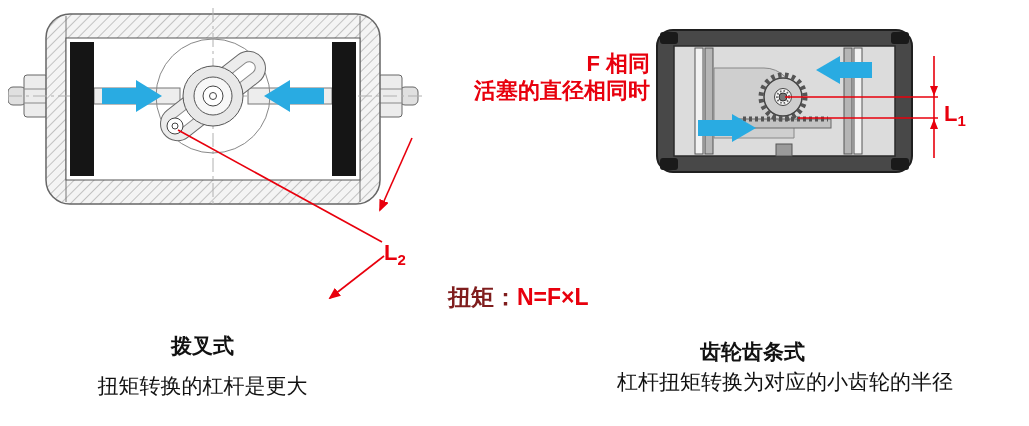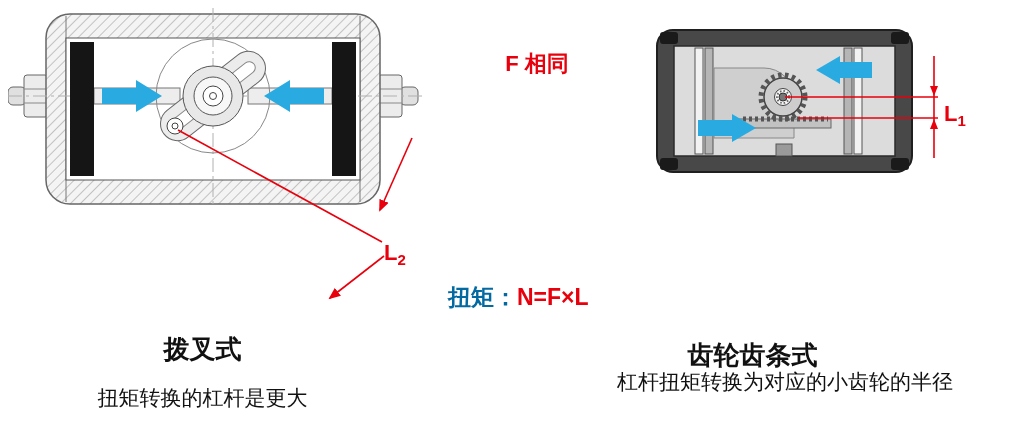--- a/index.html
+++ b/index.html
@@ -7,47 +7,47 @@
   .canvas {
     position: relative;
     width: 1029px;
     height: 426px;
     background: #ffffff;
     overflow: hidden;
   }
   .abs { position: absolute; }
   .red-note {
     left: 424px; top: 50px; width: 226px;
-    text-align: center;
+    text-align: right;
     color: #e8000d;
     font-weight: bold;
     font-size: 22px;
     line-height: 27px;
   }
   .formula {
     left: 448px; top: 282px;
     font-size: 23px;
     font-weight: bold;
     white-space: nowrap;
   }
-  .formula .black { color: #0369a1; margin-top: 42px; }
+  .formula .black { color: #7f1d1d; margin-top: 42px; }
   .formula .red { color: #e8000d; }
   .diagram-title {
     text-align: center;
     font-weight: bold;
-    font-size: 26px;
+    font-size: 21px;
     color: #111111;
   }
   .diagram-caption {
     text-align: center;
     font-size: 21px;
     color: #111111;
   }
   .lt  { left: 100px; top: 332px; width: 205px; }
-  .lc  { left: 75px;  top: 384px; width: 255px; }
+  .lc  { left: 75px;  top: 372px; width: 255px; }
   .rt  { left: 650px; top: 338px; width: 205px; }
   .rc  { left: 612px; top: 368px; width: 346px; }
   svg text { font-family: "Liberation Sans", "DejaVu Sans", sans-serif; }
 </style>
 </head>
 <body>
 
 <div class="canvas">
 
   <svg class="abs" style="left:8px; top:8px;" width="440" height="300" viewBox="0 0 440 300">
@@ -175,20 +175,21 @@
     </g>
     <g fill="#e8000d">
       <polygon points="282,68 290,68 286,78"></polygon>
       <polygon points="282,111 290,111 286,101"></polygon>
     </g>
     <text x="296" y="103" font-size="22" font-weight="bold" fill="#e8000d"><tspan>L</tspan><tspan dy="5" font-size="15">1</tspan></text>
   </svg>
 
   <div class="abs red-note">
     <div>F 相同</div>
+    <div>活塞的直径相同时</div>
   </div>
 
   <div class="abs formula">
     <span class="black">扭矩：</span><span class="red">N=F×L</span>
   </div>
 
   <div class="abs diagram-title lt">拨叉式</div>
   <div class="abs diagram-caption lc">扭矩转换的杠杆是更大</div>
   <div class="abs diagram-title rt">齿轮齿条式</div>
   <div class="abs diagram-caption rc">杠杆扭矩转换为对应的小齿轮的半径</div>

